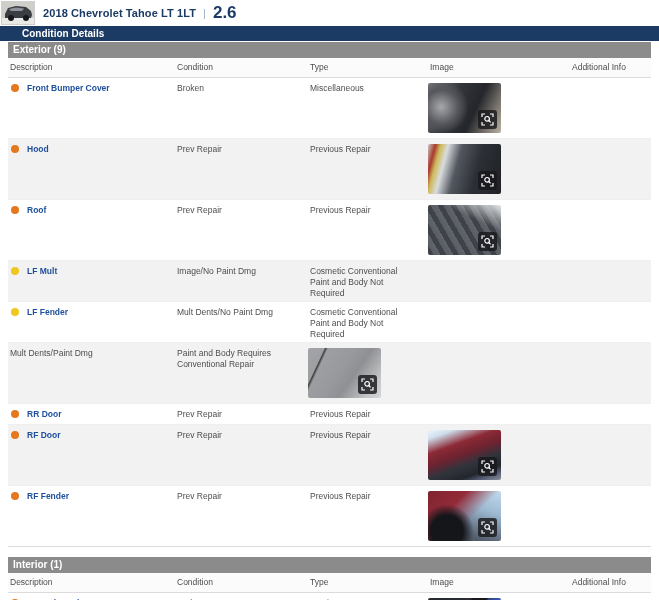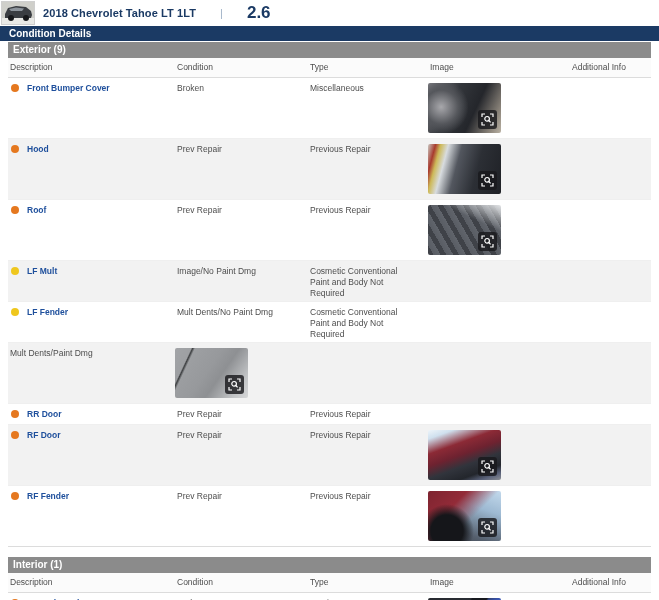--- a/index.html
+++ b/index.html
@@ -25,40 +25,40 @@
     border: 1px solid #cfcfcf;
     background: #d8d8d4;
     flex: 0 0 auto;
     overflow: hidden;
   }
   .veh-thumb svg { display: block; }
   .veh-title-wrap {
     display: flex;
     align-items: center;
     margin-left: 8px;
-    gap: 24px;
+    gap: 7px;
   }
   .veh-title {
     font-size: 11px;
     font-weight: bold;
     color: #1b3a64;
     letter-spacing: 0.1px;
   }
   .veh-divider { color: #9fb0c6; font-size: 11px; }
   .veh-grade { font-size: 17px; font-weight: bold; color: #1b3a64; }
 
   
   .banner {
     background: #1b3a64;
     color: #ffffff;
     font-size: 10px;
     font-weight: bold;
     height: 15px;
     line-height: 15px;
-    padding-left: 9px;
+    padding-left: 22px;
   }
 
   
   .content { margin: 0 8px; }
 
   .section { margin-top: 1px; }
   .section + .section { margin-top: 10px; }
 
   .section-header {
     background: #8b8b8b;
@@ -272,20 +272,21 @@
       <a class="desc-link">LF Fender</a>
     </div>
     <div class="cell-text">Mult Dents/No Paint Dmg</div>
     <div class="cell-text">Cosmetic Conventional Paint and Body Not Required</div>
     <div class="cell-image"></div>
     <div class="cell-text"></div>
   </div>
 
   <div class="row grid-cols stripe">
     <div class="cell-text">Mult Dents/Paint Dmg</div>
+    <div class="cell-text">Paint and Body Requires Conventional Repair</div>
     <div class="cell-image">
       <div class="thumb" style="background: linear-gradient(115deg, rgba(0, 0, 0, 0) 17%, rgb(60, 62, 64) 18.5%, rgba(0, 0, 0, 0) 21%), linear-gradient(125deg, rgb(162, 164, 167) 0%, rgb(151, 153, 156) 45%, rgb(142, 144, 147) 60%, rgb(194, 196, 198) 85%, rgb(214, 215, 216) 100%);">
         <span class="zoom-btn">
           <svg width="13" height="13" viewBox="0 0 13 13" fill="none" stroke="#ffffff" stroke-width="1.2">
             <path d="M1 4 V1 H4"></path>
             <path d="M9 1 H12 V4"></path>
             <path d="M12 9 V12 H9"></path>
             <path d="M4 12 H1 V9"></path>
             <circle cx="6.1" cy="5.8" r="2.3"></circle>
             <path d="M7.8 7.5 L9.6 9.3"></path>

